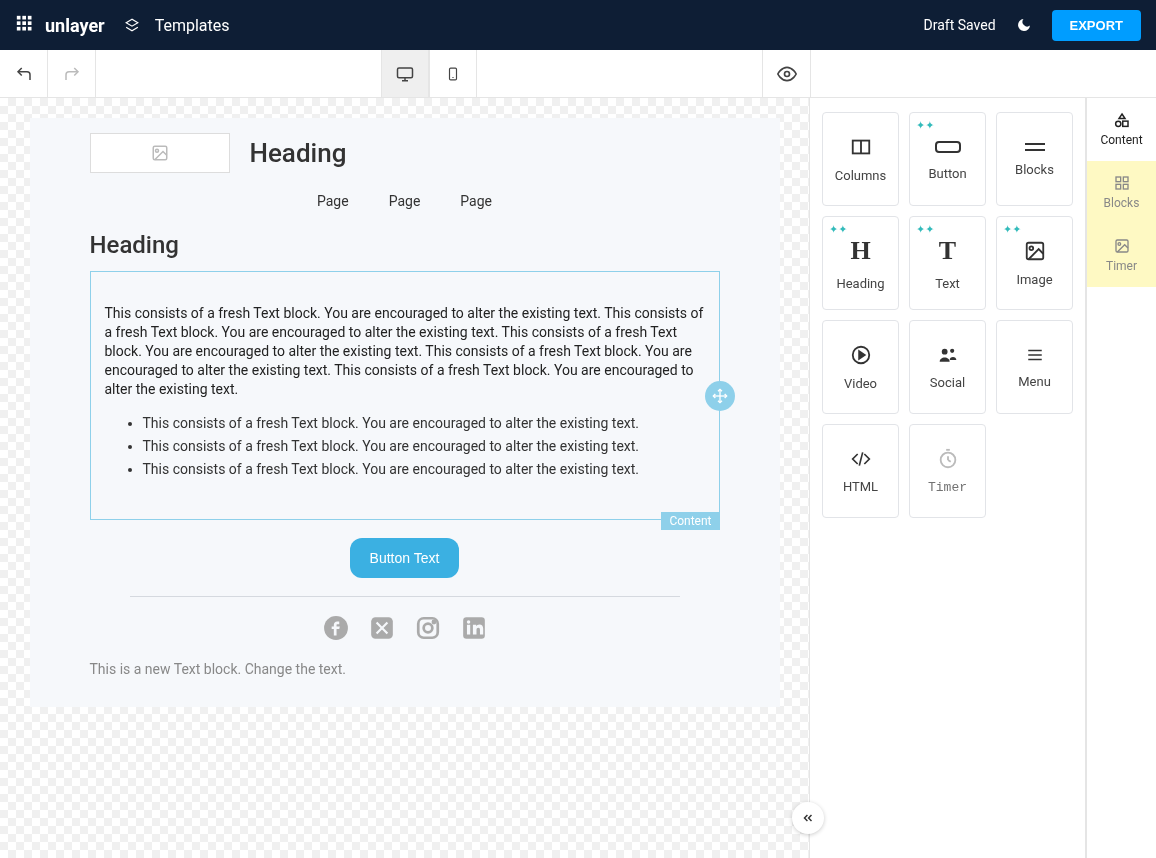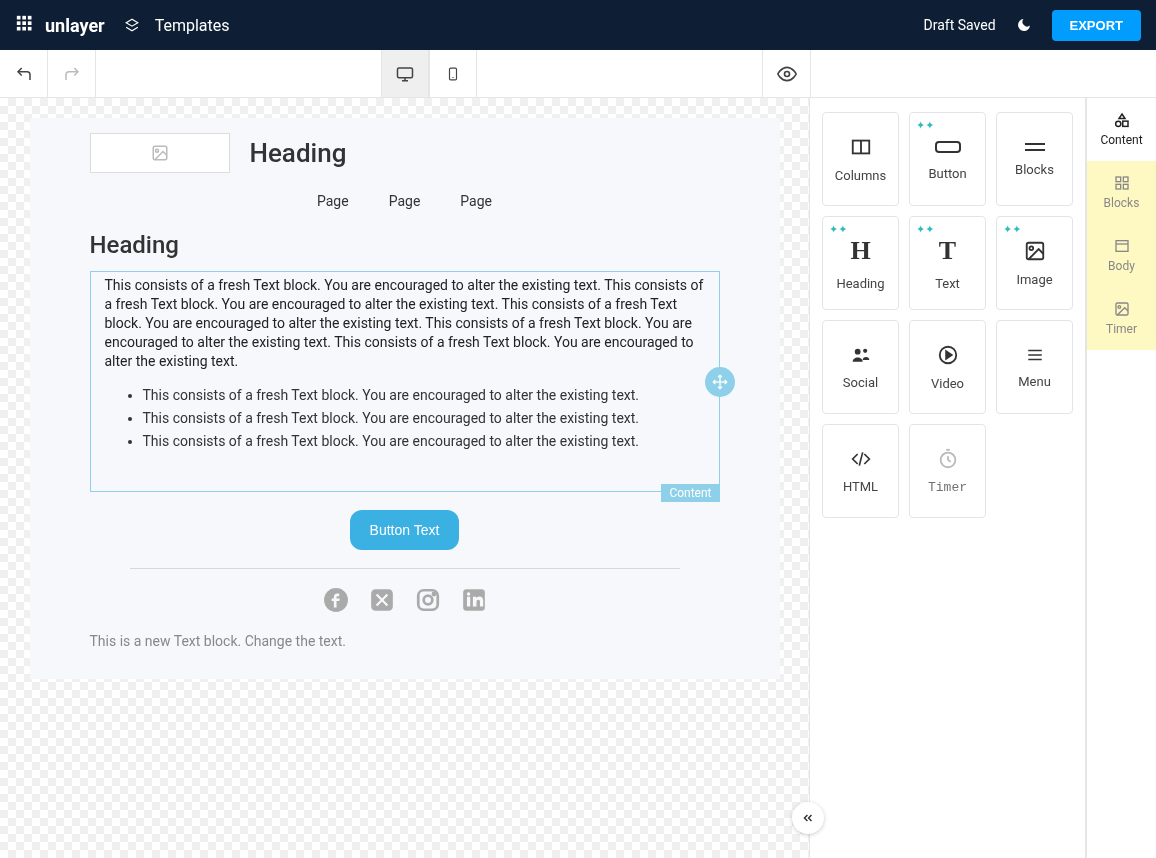--- a/index.html
+++ b/index.html
@@ -35,21 +35,21 @@
     linear-gradient(45deg,#f0f0f0 25%,transparent 25%,transparent 75%,#f0f0f0 75%),
     linear-gradient(45deg,#f0f0f0 25%,transparent 25%,transparent 75%,#f0f0f0 75%);
   background-size: 16px 16px; background-position: 0 0, 8px 8px; background-color: #fff;
   border-right: 1px solid #e5e5e5;
 }
 .email-body { max-width: 750px; margin: 20px auto 40px; background: #f6f8fb; padding: 10px 60px 30px; }
 .row-top { display: flex; align-items: center; gap: 20px; margin-bottom: 20px; margin-top: 5px;}
 .img-ph { width: 140px; height: 40px; border: 1px solid #ddd; background: #fff; display: flex; align-items: center; justify-content: center; color: #bbb; }
 .nav-row { display: flex; gap: 40px; justify-content: center; margin-bottom: 22px; color: #333; text-align: center; }
 .heading2 { font-size: 24px; font-weight: 500; margin: 10px 0 12px; }
-.text-block-sel { position: relative; border: 1px solid #8ed0ea; background: #fff0; padding: 4px 14px 36px; }
+.text-block-sel { position: relative; border: 1px solid #8ed0ea; background: #fff0; padding: 32px 14px 36px; }
 .text-block-sel p { line-height: 1.35; color: #222; }
 .text-block-sel ul { margin: 16px 0 0 38px; }
 .text-block-sel li { line-height: 1.35; margin-bottom: 4px; }
 .sel-label { position: absolute; right: -1px; bottom: -11px; background: #8ed0ea; color: #fff; font-size: 12px; padding: 2px 8px; }
 .drag-handle { position: absolute; right: -16px; top: 50%; transform: translateY(-50%); width: 30px; height: 30px; border-radius: 50%; background: #8ed0ea; display: flex; align-items: center; justify-content: center; color: #fff; }
 .btn-block { text-align: center; margin: 18px 0; }
 .btn-primary { background: #3bb0e2; color: #fff; border: none; padding: 12px 20px; border-radius: 12px; font-size: 14px; cursor: pointer; }
 .divider { border-top: 1px solid #d5d9df; margin: 10px 40px 18px; }
 .social-row { display: flex; gap: 20px; justify-content: center; color: #aaa; margin-bottom: 20px; }
 .social-row .sic { width: 26px; height: 26px; }
@@ -282,37 +282,37 @@
               <svg width="22" height="22" viewBox="0 0 24 24" fill="none" stroke="#333" stroke-width="2">
                 <rect x="3" y="3" width="18" height="18" rx="2"></rect>
                 <circle cx="8" cy="9" r="2"></circle>
                 <path d="M21 15l-5-5L5 21"></path>
               </svg>
             </span>
             <span>Image</span>
           </div>
           <div class="block-card">
             <span class="bic">
+              <svg width="22" height="22" viewBox="0 0 24 24" fill="none" stroke="#333" stroke-width="2">
+                <circle cx="12" cy="12" r="9"></circle>
+                <polygon fill="#333" points="10 8 16 12 10 16"></polygon>
+              </svg>
+            </span>
+            <span>Video</span>
+          </div>
+          <div class="block-card">
+            <span class="bic">
               <svg width="24" height="20" viewBox="0 0 24 24" fill="#333">
                 <circle cx="8" cy="8" r="3.5"></circle>
                 <path d="M2 20c0-3 2.7-5 6-5s6 2 6 5H2z"></path>
                 <circle cx="17" cy="7" r="2.5"></circle>
                 <path d="M14 18c0-2.2 1.8-3.7 4-3.7s4 1.5 4 3.7h-8z"></path>
               </svg>
             </span>
             <span>Social</span>
-          </div>
-          <div class="block-card">
-            <span class="bic">
-              <svg width="22" height="22" viewBox="0 0 24 24" fill="none" stroke="#333" stroke-width="2">
-                <circle cx="12" cy="12" r="9"></circle>
-                <polygon fill="#333" points="10 8 16 12 10 16"></polygon>
-              </svg>
-            </span>
-            <span>Video</span>
           </div>
           <div class="block-card">
             <span class="bic">
               <svg width="22" height="18" viewBox="0 0 24 24" stroke="#333" stroke-width="2">
                 <line x1="3" y1="6" x2="21" y2="6"></line>
                 <line x1="3" y1="12" x2="21" y2="12"></line>
                 <line x1="3" y1="18" x2="21" y2="18"></line>
               </svg>
             </span>
             <span>Menu</span>
@@ -359,29 +359,20 @@
               <rect x="14" y="3" width="7" height="7"></rect>
               <rect x="3" y="14" width="7" height="7"></rect>
               <rect x="14" y="14" width="7" height="7"></rect>
             </svg>
           </span>
           <span>Blocks</span>
         </div>
         <div class="rail-item inactive">
           <span class="ric">
             <svg width="18" height="16" viewBox="0 0 24 24" fill="none" stroke="currentColor" stroke-width="2">
-              <rect x="3" y="4" width="18" height="16"></rect>
-              <line x1="3" y1="9" x2="21" y2="9"></line>
-            </svg>
-          </span>
-          <span>Body</span>
-        </div>
-        <div class="rail-item inactive">
-          <span class="ric">
-            <svg width="18" height="16" viewBox="0 0 24 24" fill="none" stroke="currentColor" stroke-width="2">
               <rect x="3" y="3" width="18" height="18" rx="2"></rect>
               <circle cx="8" cy="9" r="2"></circle>
               <path d="M21 15l-5-5L5 21"></path>
             </svg>
           </span>
           <span>Timer</span>
         </div>
       </div>
 
     <div class="collapse-bubble">

